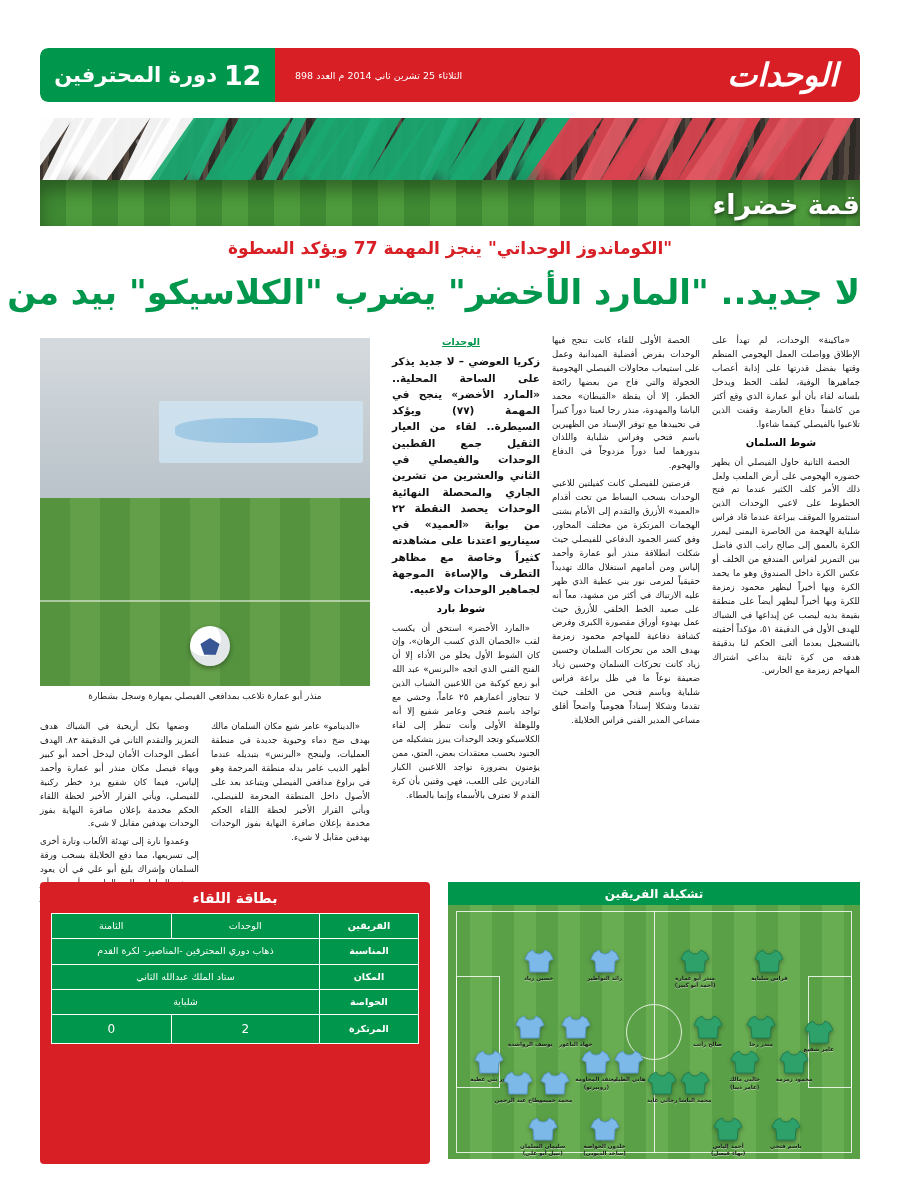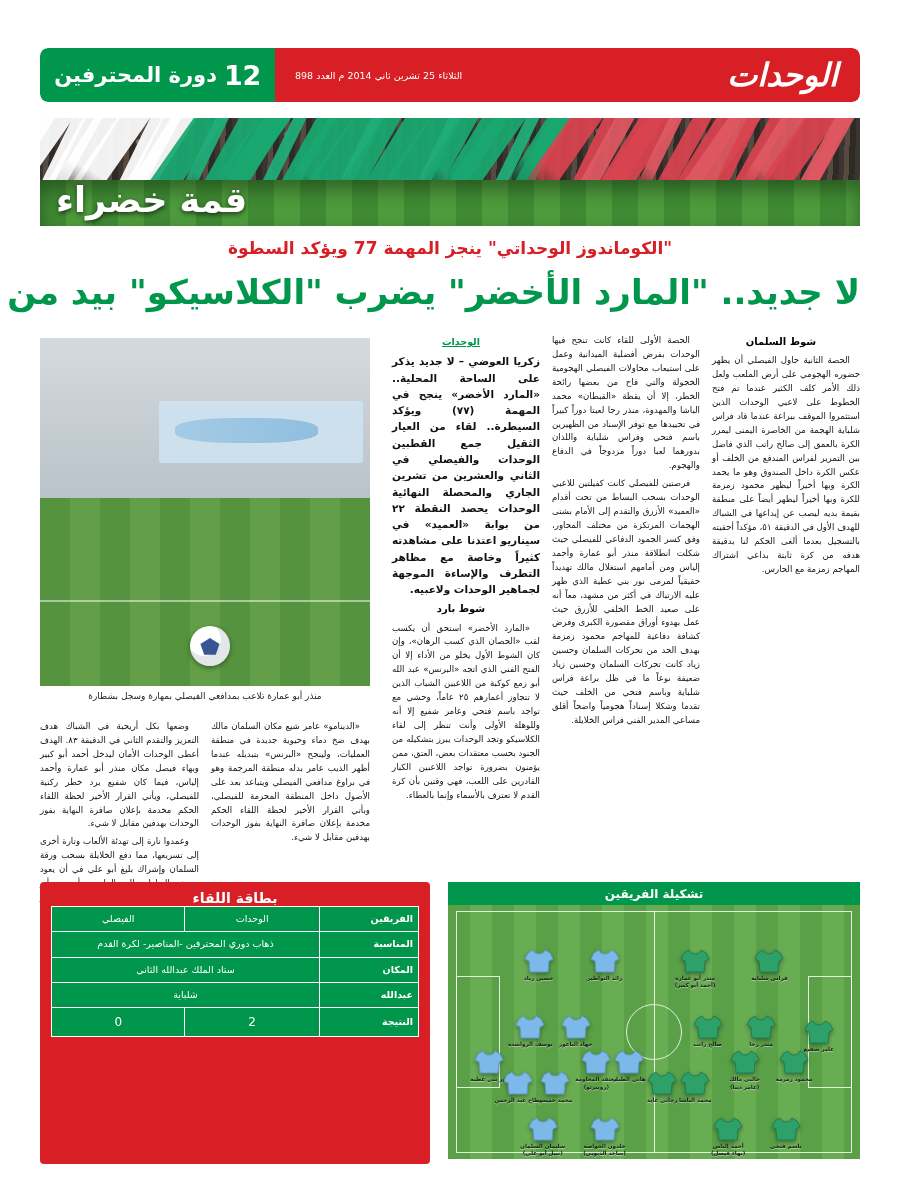--- a/index.html
+++ b/index.html
@@ -56,22 +56,22 @@
       linear-gradient(#4a4038,#2b2722);
   }
   .banner .grass{
     position:absolute;left:0;right:0;bottom:0;height:46px;
     background:repeating-linear-gradient(90deg,#3f8a33 0 26px,#4d9b3c 26px 52px);
     box-shadow:inset 0 10px 18px rgba(0,0,0,.35);
   }
   .flags{position:absolute;inset:0;}
   .flag{position:absolute;height:150px;width:17px;transform-origin:top center;border-radius:3px;opacity:.93;}
   .banner-title{
-    position:absolute;left:16px;right:0;bottom:6px;text-align:left;
-    color:#fff;font-size:35px;font-weight:bold;
+    position:absolute;left:4px;right:0;bottom:6px;text-align:right;
+    color:#fff;font-size:27px;font-weight:bold;
     text-shadow:0 2px 5px rgba(0,0,0,.65);letter-spacing:1px;
   }
 
   
   .kicker{
     position:absolute;left:40px;top:238px;width:820px;text-align:center;
     color:#d81f26;font-size:17px;font-weight:bold;
   }
   .headline{
     position:absolute;left:40px;top:272px;width:820px;text-align:center;
@@ -128,31 +128,31 @@
   }
   .lowerleft .col{width:159px;}
 
   
   .matchcard{
     position:absolute;left:40px;top:882px;width:390px;height:282px;
     background:#d81f26;border-radius:4px;padding:0;overflow:hidden;
   }
   .mc-title{
     color:#fff;font-weight:bold;font-size:14px;text-align:center;
-    padding:8px 0 0 0;
+    padding:8px 0 7px 0;
   }
   .mc-table{
     margin:0 11px 11px 11px;background:#00964b;
     border-collapse:collapse;width:calc(100% - 22px);
   }
   .mc-table td{
     border:1px solid #ffffff;color:#fff;font-size:9.5px;
     padding:5px 5px;text-align:center;line-height:1.5;
   }
-  .mc-table td.lbl{font-weight:bold;width:27%;text-align:right;}
+  .mc-table td.lbl{font-weight:bold;width:27%;}
   .mc-table td.score{font-size:12px;}
 
   
   .lineup{
     position:absolute;left:448px;top:882px;width:412px;height:282px;
     background:#fff;overflow:hidden;
   }
   .lu-title{
     background:#00964b;color:#fff;font-weight:bold;font-size:12px;
     text-align:center;padding:5px 0 4px 0;
@@ -288,20 +288,21 @@
       </div>
 
       <div class="ball" style="left:150px;top:288px;width:40px;height:40px;"></div>
     </div>
 
     <div class="photo-caption">منذر أبو عمارة تلاعب بمدافعي الفيصلي بمهارة وسجل بشطارة</div>
 
     <div class="cols">
 
       <div class="col">
+        <p>«ماكينة» الوحدات، لم تهدأ على الإطلاق وواصلت العمل الهجومي المنظم وقتها بفضل قدرتها على إذابة أعصاب جماهيرها الوفية، لطف الحظ ويدخل بلسانه لقاء بأن أبو عمارة الذي وقع أكثر من كاشفاً دفاع العارضة وقفت الذين تلاعبوا بالفيصلي كيفما شاءوا.</p>
         <p class="subhead">شوط السلمان</p>
         <p>الحصة الثانية حاول الفيصلي أن يظهر حضوره الهجومي على أرض الملعب ولعل ذلك الأمر كلف الكثير عندما تم فتح الخطوط على لاعبي الوحدات الذين استثمروا الموقف ببراعة عندما قاد فراس شلباية الهجمة من الخاصرة اليمنى ليمرر الكرة بالعمق إلى صالح راتب الذي فاضل بين التمرير لفراس المندفع من الخلف أو عكس الكرة داخل الصندوق وهو ما يحمد الكرة وبها أخيراً ليظهر محمود زمزمة للكرة وبها أخيراً ليظهر أيضاً على منطقة بقيمة بديه ليصب عن إيداعها في الشباك للهدف الأول في الدقيقة ٥١، مؤكداً أحقيته بالتسجيل بعدما ألغى الحكم لنا بدقيقة هدفه من كرة ثابتة بداعي اشتراك المهاجم زمزمة مع الحارس.</p>
       </div>
 
       <div class="col">
         <p>الحصة الأولى للقاء كانت تنجح فيها الوحدات بفرض أفضلية الميدانية وعمل على استيعاب محاولات الفيصلي الهجومية الخجولة والتي فاح من بعضها رائحة الخطر، إلا أن يقظة «القبطان» محمد الباشا والمهدوة، منذر رجا لعبتا دوراً كبيراً في تحييدها مع توفر الإسناد من الظهيرين باسم فتحي وفراس شلباية واللذان بدورهما لعبا دوراً مزدوجاً في الدفاع والهجوم.</p>
         <p>فرصتين للفيصلي كانت كفيلتين للاعبي الوحدات بسحب البساط من تحت أقدام «العميد» الأزرق والتقدم إلى الأمام بشتى الهجمات المرتكزة من مختلف المحاور، وفق كسر الجمود الدفاعي للفيصلي حيث شكلت انطلاقة منذر أبو عمارة وأحمد إلياس ومن أمامهم استغلال مالك تهديداً حقيقياً لمرمى نور بني عطية الذي ظهر عليه الارتباك في أكثر من مشهد، معاً أنه على صعيد الخط الخلفي للأزرق حيث عمل بهدوء أوراق مقصورة الكبرى وفرض كشافة دفاعية للمهاجم محمود زمزمة بهدف الحد من تحركات السلمان وحسين زياد كانت تحركات السلمان وحسين زياد ضعيفة نوعاً ما في ظل براعة فراس شلباية وباسم فتحي من الخلف حيث تقدما وشكلا إسناداً هجومياً واضحاً أقلق مساعي المدير الفني فراس الخلايلة.</p>
       </div>
 
       <div class="col">
@@ -325,36 +326,36 @@
 
   </div>
 
   <div class="matchcard">
     <div class="mc-title">بطاقة اللقاء</div>
     <table class="mc-table">
       <tbody id="mc-body">
           <tr>
             <td class="lbl">الفريقين</td>
             <td>الوحدات</td>
-            <td>الفيصلي</td>
+            <td>الثامنة</td>
           </tr>
           <tr>
             <td class="lbl">المناسبة</td>
             <td colspan="2">ذهاب دوري المحترفين -المناصير- لكرة القدم</td>
           </tr>
           <tr>
             <td class="lbl">المكان</td>
             <td colspan="2">ستاد الملك عبدالله الثاني</td>
           </tr>
           <tr>
-            <td class="lbl">عبدالله</td>
+            <td class="lbl">الحواصة</td>
             <td colspan="2">شلباية</td>
           </tr>
           <tr>
-            <td class="lbl">النتيجة</td>
+            <td class="lbl">المرتكزة</td>
             <td class="score">2</td>
             <td class="score">0</td>
           </tr>
         </tbody>
     </table>
   </div>
 
   <div class="lineup">
     <div class="lu-title">تشكيلة الفريقين</div>
     <div class="pitch">

